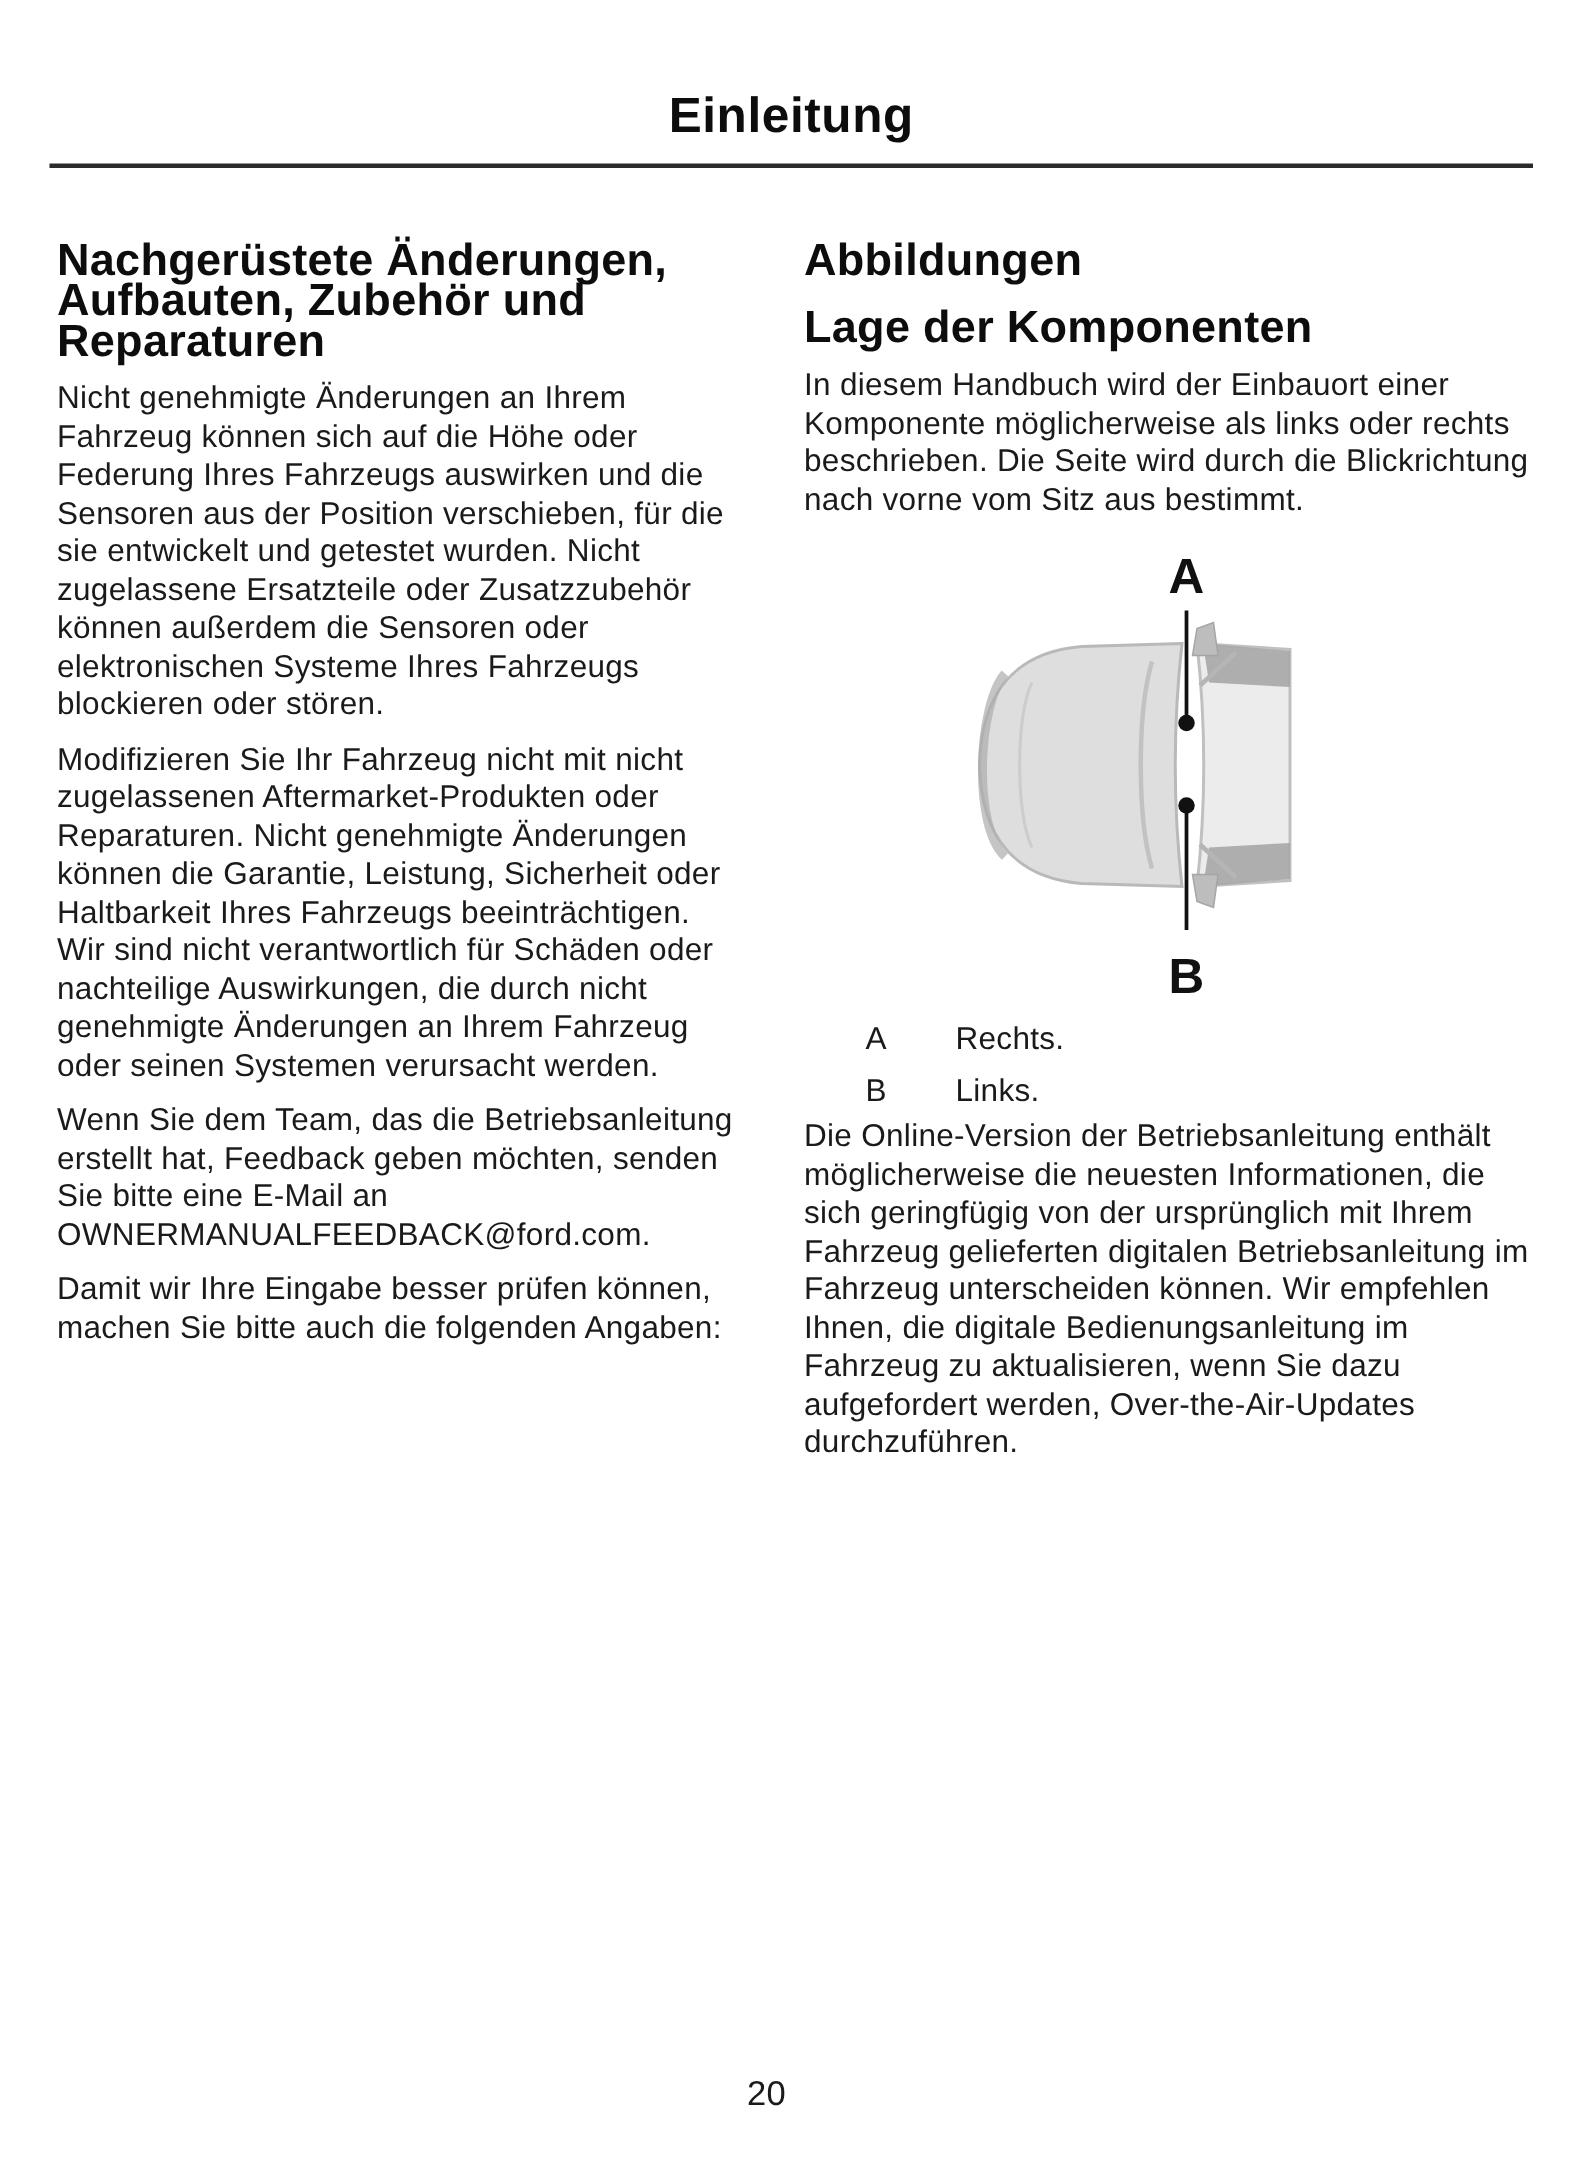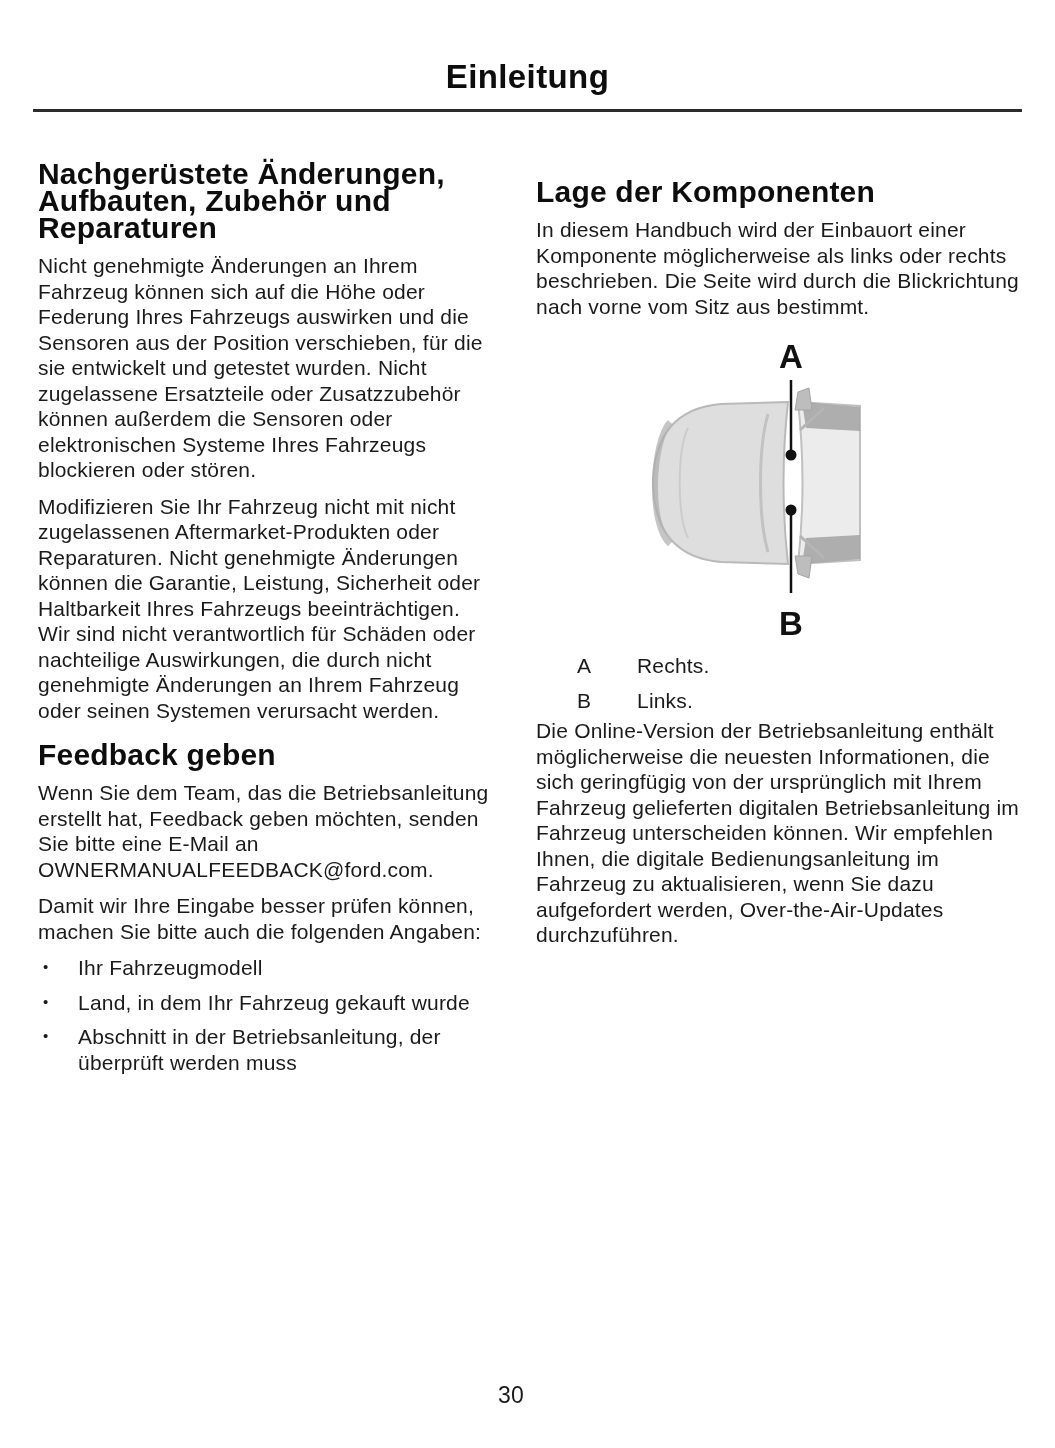--- a/index.html
+++ b/index.html
@@ -80,32 +80,27 @@
 <div class="page">
 
   <div class="doc-title">Einleitung</div>
   <div class="title-rule"></div>
 
   <div class="col col-left">
     <h2 class="sect first narrow">Nachgerüstete Änderungen, Aufbauten, Zubehör und Reparaturen</h2>
     <p>Nicht genehmigte Änderungen an Ihrem Fahrzeug können sich auf die Höhe oder Federung Ihres Fahrzeugs auswirken und die Sensoren aus der Position verschieben, für die sie entwickelt und getestet wurden. Nicht zugelassene Ersatzteile oder Zusatzzubehör können außerdem die Sensoren oder elektronischen Systeme Ihres Fahrzeugs blockieren oder stören.</p>
     <p>Modifizieren Sie Ihr Fahrzeug nicht mit nicht zugelassenen Aftermarket-Produkten oder Reparaturen. Nicht genehmigte Änderungen können die Garantie, Leistung, Sicherheit oder Haltbarkeit Ihres Fahrzeugs beeinträchtigen. Wir sind nicht verantwortlich für Schäden oder nachteilige Auswirkungen, die durch nicht genehmigte Änderungen an Ihrem Fahrzeug oder seinen Systemen verursacht werden.</p>
 
-    <h2 class="sect">Feedback geben</h2>
     <p>Wenn Sie dem Team, das die Betriebsanleitung erstellt hat, Feedback geben möchten, senden Sie bitte eine E-Mail an OWNERMANUALFEEDBACK@ford.com.</p>
     <p>Damit wir Ihre Eingabe besser prüfen können, machen Sie bitte auch die folgenden Angaben:</p>
 
-    <ul class="plain">
-      <li>Ihr Fahrzeugmodell</li>
-      <li>Land, in dem Ihr Fahrzeug gekauft wurde</li>
-      <li>Abschnitt in der Betriebsanleitung, der überprüft werden muss</li>
-    </ul>
   </div>
 
   <div class="col col-right">
+    <h2 class="sect first">Abbildungen</h2>
 
     <h2 class="sect">Lage der Komponenten</h2>
     <p>In diesem Handbuch wird der Einbauort einer Komponente möglicherweise als links oder rechts beschrieben. Die Seite wird durch die Blickrichtung nach vorne vom Sitz aus bestimmt.</p>
 
     <div class="figure">
       <svg width="486" height="310" viewBox="0 0 486 310" xmlns="http://www.w3.org/2000/svg">
 
         <path d="M 252 72 L 185 74 C 138 78 118 108 117 153 C 118 198 138 228 185 232 L 252 234 C 246 180 246 126 252 72 Z" fill="#dedede" stroke="#b9b9b9" stroke-width="2"></path>
         <path d="M 134 92 C 116 112 112 194 134 214" fill="none" stroke="#adadad" stroke-width="6" opacity="0.7"></path>
         <path d="M 232 84 C 222 118 222 188 232 222" fill="none" stroke="#c2c2c2" stroke-width="3"></path>
@@ -138,15 +133,15 @@
       </div>
       <div class="legend-row">
         <span class="legend-key">B</span>
         <span class="legend-value">Links.</span>
       </div>
     </div>
 
     <p>Die Online-Version der Betriebsanleitung enthält möglicherweise die neuesten Informationen, die sich geringfügig von der ursprünglich mit Ihrem Fahrzeug gelieferten digitalen Betriebsanleitung im Fahrzeug unterscheiden können. Wir empfehlen Ihnen, die digitale Bedienungsanleitung im Fahrzeug zu aktualisieren, wenn Sie dazu aufgefordert werden, Over-the-Air-Updates durchzuführen.</p>
   </div>
 
-  <div class="page-number">30</div>
+  <div class="page-number">20</div>
 
 </div>
 
 </body></html>

